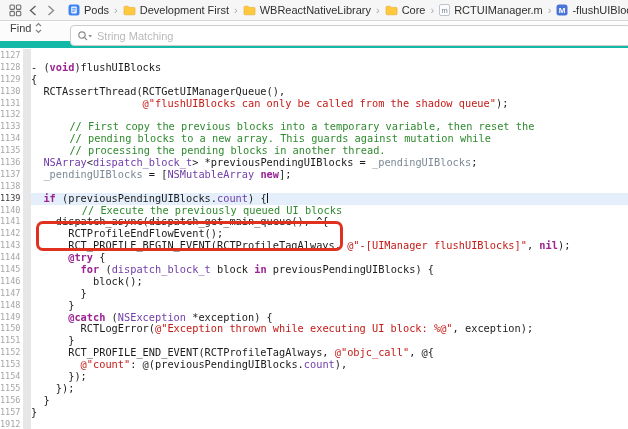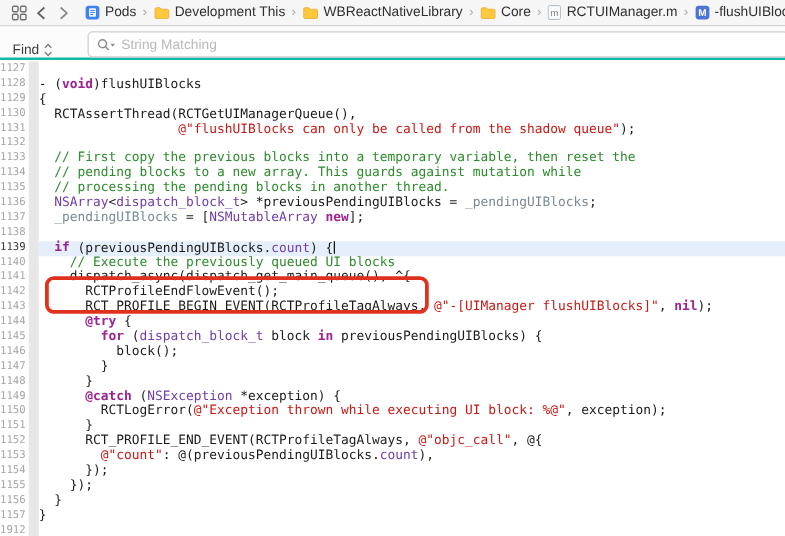--- a/index.html
+++ b/index.html
@@ -8,21 +8,21 @@
   
   .jump-bar{position:absolute;left:0;top:0;width:628px;height:21px;background:#f6f6f6;
             border-bottom:1px solid #d6d6d6;display:flex;align-items:center;padding-left:6px;box-sizing:border-box;}
   .jb-btn{display:flex;align-items:center;justify-content:center;width:18px;height:18px;flex:0 0 auto;}
   .crumbs{display:flex;align-items:center;margin-left:8px;white-space:nowrap;}
   .crumb{display:flex;align-items:center;gap:4px;}
   .crumb-label{font-size:11px;color:#2f2f2f;}
   .crumb-sep{color:#a9a9a9;font-size:11px;margin:0 5px;}
   
   .find-bar{position:absolute;left:0;top:22px;width:628px;height:26px;background:#fcfcfc;
-            border-bottom:2px solid #14b8a6;display:flex;align-items:flex-end;box-sizing:border-box;}
+            border-bottom:7px solid #14b8a6;display:flex;align-items:flex-start;box-sizing:border-box;}
   .find-label{font-size:11px;color:#3d3d3d;margin-left:10px;}
   .find-stepper{margin-left:4px;display:flex;align-items:center;}
   .search-field{position:absolute;left:70px;top:3px;right:-3px;height:19px;background:#fff;
                 border:1px solid #cdcdcd;border-radius:4px;display:flex;align-items:center;}
   .search-field input{border:none;outline:none;background:transparent;flex:1;font-size:11px;
                       font-family:"Liberation Sans",sans-serif;color:#333;padding:0 4px;}
   .search-field input::placeholder{color:#b9b9b9;}
   .mag-wrap{display:flex;align-items:center;margin-left:6px;flex:0 0 auto;}
   
   .editor{position:absolute;left:0;top:49px;width:628px;height:380px;background:#fff;overflow:hidden;}
@@ -31,21 +31,21 @@
         font-size:8.5px;color:#a6a6a6;}
   .gnum.cur{color:#3a3a3a;}
   .ribbon{position:absolute;left:23px;top:0;width:8px;height:380px;background:#e7e7e7;}
   .code{position:absolute;left:31px;top:1px;right:0;font-family:"DejaVu Sans Mono",monospace;
         font-size:10.3px;}
   .row{height:11.9px;line-height:11.9px;white-space:pre;}
   .row.hl{background:#e4effb;}
   .tk-p{color:#1b1b1b;}
   .tk-k{color:#9b2393;font-weight:bold;margin-top:47px;}
   .tk-s{color:#c41a16;}
-  .tk-c{color:#2e8b2e;}
+  .tk-c{color:#2e8b2e;margin-left:26px;}
   .tk-t{color:#703daa;}
   .tk-v{color:#7b8a96;}
   .caret{display:inline-block;width:1px;height:10px;background:#111;vertical-align:-1.5px;}
   .annotation-box{position:absolute;left:36px;top:172px;width:301px;height:24px;
                   border:3px solid #e0301e;border-radius:7px;pointer-events:none;}
 </style>
 </head>
 <body>
 
 <div class="screen">
@@ -81,21 +81,21 @@
           <line x1="4.2" y1="6" x2="7.8" y2="6" stroke="#3f83f2" stroke-width="0.8"></line>
           <line x1="4.2" y1="7.6" x2="6.6" y2="7.6" stroke="#3f83f2" stroke-width="0.8"></line>
         </svg>
         <span class="crumb-label">Pods</span>
       </div>
       <span class="crumb-sep">›</span>
       <div class="crumb">
         <svg width="13" height="11" viewBox="0 0 13 11">
           <path d="M1,2.2 a1,1 0 0 1 1,-1 h3.1 l1.1,1.2 h4.8 a1,1 0 0 1 1,1 v5.4 a1,1 0 0 1 -1,1 h-9 a1,1 0 0 1 -1,-1 z" fill="#ffc83d" stroke="#e3a92b" stroke-width="0.6"></path>
         </svg>
-        <span class="crumb-label">Development This</span>
+        <span class="crumb-label">Development First</span>
       </div>
       <span class="crumb-sep">›</span>
       <div class="crumb">
         <svg width="13" height="11" viewBox="0 0 13 11">
           <path d="M1,2.2 a1,1 0 0 1 1,-1 h3.1 l1.1,1.2 h4.8 a1,1 0 0 1 1,1 v5.4 a1,1 0 0 1 -1,1 h-9 a1,1 0 0 1 -1,-1 z" fill="#ffc83d" stroke="#e3a92b" stroke-width="0.6"></path>
         </svg>
         <span class="crumb-label">WBReactNativeLibrary</span>
       </div>
       <span class="crumb-sep">›</span>
       <div class="crumb">

